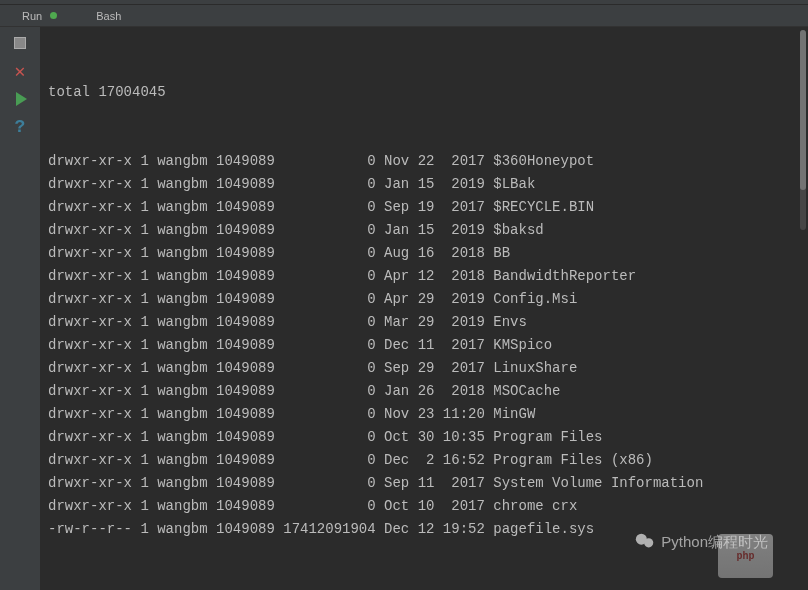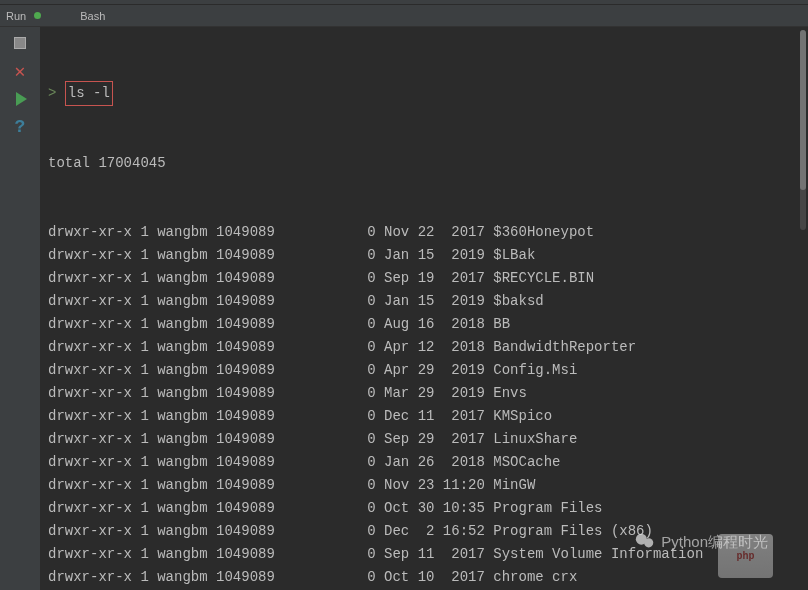--- a/index.html
+++ b/index.html
@@ -16,21 +16,21 @@
     .top-bar {
       height: 5px;
       background: #3c3f41;
       border-bottom: 1px solid #2b2b2b;
     }
     .tab-bar {
       height: 22px;
       background: #3c3f41;
       display: flex;
       align-items: center;
-      padding-left: 6px;
+      padding-left: 22px;
       font-family: "Segoe UI", sans-serif;
       font-size: 11px;
       color: #a0a0a0;
       border-bottom: 1px solid #323232;
     }
     .tab-run { color: #bbbbbb; margin-right: 8px; }
     .tab-bash {
       display: flex;
       align-items: center;
       color: #bbbbbb;
@@ -154,21 +154,20 @@
         <div class="gutter-stop"></div>
       </div>
     <div class="gutter-icon gutter-x">✕</div>
     <div class="gutter-icon">
         <div class="gutter-play"></div>
       </div>
     <div class="gutter-icon gutter-q">?</div>
   </div>
 
   <div class="terminal">
-    <span class="line"><span class="prompt">&gt;</span> <span class="hl-red">ls -l</span></span>
     <span class="line output">total 17004045</span>
     <div id="listing-container"><span class="line output">drwxr-xr-x 1 wangbm 1049089           0 Nov 22  2017 $360Honeypot</span><span class="line output">drwxr-xr-x 1 wangbm 1049089           0 Jan 15  2019 $LBak</span><span class="line output">drwxr-xr-x 1 wangbm 1049089           0 Sep 19  2017 $RECYCLE.BIN</span><span class="line output">drwxr-xr-x 1 wangbm 1049089           0 Jan 15  2019 $baksd</span><span class="line output">drwxr-xr-x 1 wangbm 1049089           0 Aug 16  2018 BB</span><span class="line output">drwxr-xr-x 1 wangbm 1049089           0 Apr 12  2018 BandwidthReporter</span><span class="line output">drwxr-xr-x 1 wangbm 1049089           0 Apr 29  2019 Config.Msi</span><span class="line output">drwxr-xr-x 1 wangbm 1049089           0 Mar 29  2019 Envs</span><span class="line output">drwxr-xr-x 1 wangbm 1049089           0 Dec 11  2017 KMSpico</span><span class="line output">drwxr-xr-x 1 wangbm 1049089           0 Sep 29  2017 LinuxShare</span><span class="line output">drwxr-xr-x 1 wangbm 1049089           0 Jan 26  2018 MSOCache</span><span class="line output">drwxr-xr-x 1 wangbm 1049089           0 Nov 23 11:20 MinGW</span><span class="line output">drwxr-xr-x 1 wangbm 1049089           0 Oct 30 10:35 Program Files</span><span class="line output">drwxr-xr-x 1 wangbm 1049089           0 Dec  2 16:52 Program Files (x86)</span><span class="line output">drwxr-xr-x 1 wangbm 1049089           0 Sep 11  2017 System Volume Information</span><span class="line output">drwxr-xr-x 1 wangbm 1049089           0 Oct 10  2017 chrome crx</span><span class="line output">-rw-r--r-- 1 wangbm 1049089 17412091904 Dec 12 19:52 pagefile.sys</span></div>
     
     
     
   </div>
 </div>
 
 <div class="watermark">
   <span class="wechat-icon">

